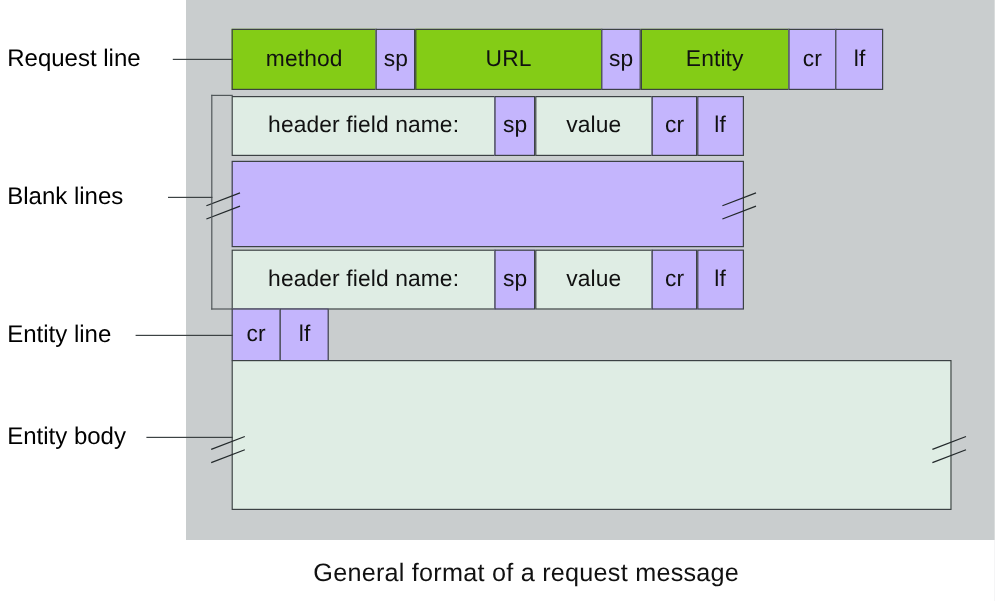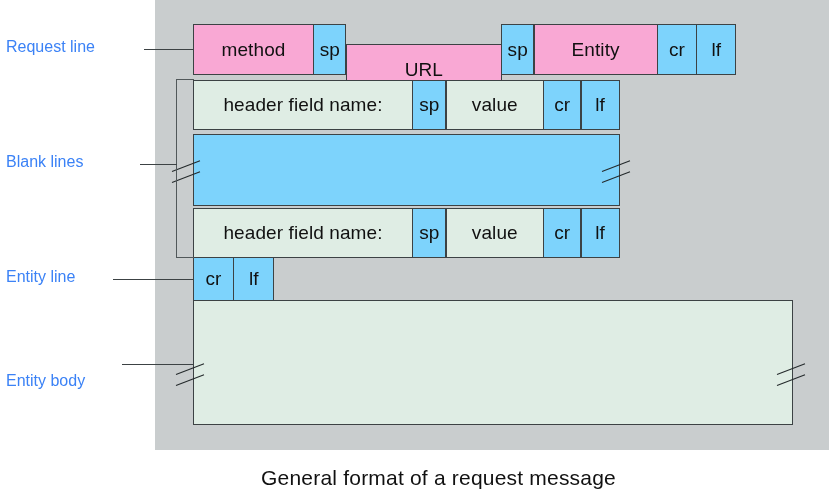--- a/index.html
+++ b/index.html
@@ -23,29 +23,29 @@
     position:absolute;
     box-sizing:border-box;
     border:1.6px solid #3c4244;
     display:flex;align-items:center;justify-content:center;
     color:#111;
     font-size:19px;
     letter-spacing:.1px;
     background:#ffffff;
     white-space:nowrap;
   }
-  .green-dark{background:#f9a8d4;}
+  .green-dark{background:#84cc16;}
   .green-light{background:#dfede4;}
-  .plain-white{background:#7dd3fc;}
+  .plain-white{background:#c4b5fd;}
 
   
   .side-label{
     position:absolute;
-    font-size:16px;
-    color:#3b82f6;
+    font-size:20px;
+    color:#000000;
     white-space:nowrap;
     text-align:left;
   }
   .leader{
     position:absolute;
     height:0;
     border-top:1.6px solid #3c4244;
   }
 
   
@@ -80,21 +80,21 @@
 </style>
 </head>
 <body>
 
 <div id="stage">
 
   <div class="gray-panel"></div>
 
   <div class="cell green-dark" style="left:193px;top:24px;width:121px;height:51px;">method</div>
   <div class="cell plain-white" style="left:313.4px;top:24px;width:33px;height:51px;">sp</div>
-  <div class="cell green-dark" style="left:345.8px;top:24px;width:156px;height:51px;margin-top:20px;">URL</div>
+  <div class="cell green-dark" style="left:345.8px;top:24px;width:156px;height:51px;">URL</div>
   <div class="cell plain-white" style="left:501.2px;top:24px;width:33px;height:51px;">sp</div>
   <div class="cell green-dark" style="left:533.6px;top:24px;width:124px;height:51px;">Entity</div>
   <div class="cell plain-white" style="left:657px;top:24px;width:40px;height:51px;">cr</div>
   <div class="cell plain-white" style="left:696.4px;top:24px;width:40px;height:51px;">lf</div>
 
   <div class="cell green-light" style="left:193px;top:80px;width:220px;height:50px;">header field name:</div>
   <div class="cell plain-white" style="left:412.4px;top:80px;width:34px;height:50px;">sp</div>
   <div class="cell green-light" style="left:445.8px;top:80px;width:98px;height:50px;">value</div>
   <div class="cell plain-white" style="left:543.2px;top:80px;width:38px;height:50px;">cr</div>
   <div class="cell plain-white" style="left:580.6px;top:80px;width:39px;height:50px;">lf</div>
@@ -136,18 +136,18 @@
 
   <div class="side-label" style="left:6px;top:38px;">Request line</div>
   <div class="leader" style="left:144px;top:49px;width:50px;"></div>
 
   <div class="side-label" style="left:6px;top:153px;">Blank lines</div>
   <div class="leader" style="left:140px;top:164px;width:37px;"></div>
 
   <div class="side-label" style="left:6px;top:268px;">Entity line</div>
   <div class="leader" style="left:113px;top:279px;width:81px;"></div>
 
-  <div class="side-label" style="left:6px;top:372px;">Entity body</div>
+  <div class="side-label" style="left:6px;top:353px;">Entity body</div>
   <div class="leader" style="left:122px;top:364px;width:72px;"></div>
 
   <div class="caption">General format of a request message</div>
 
 </div>
 
 </body></html>

